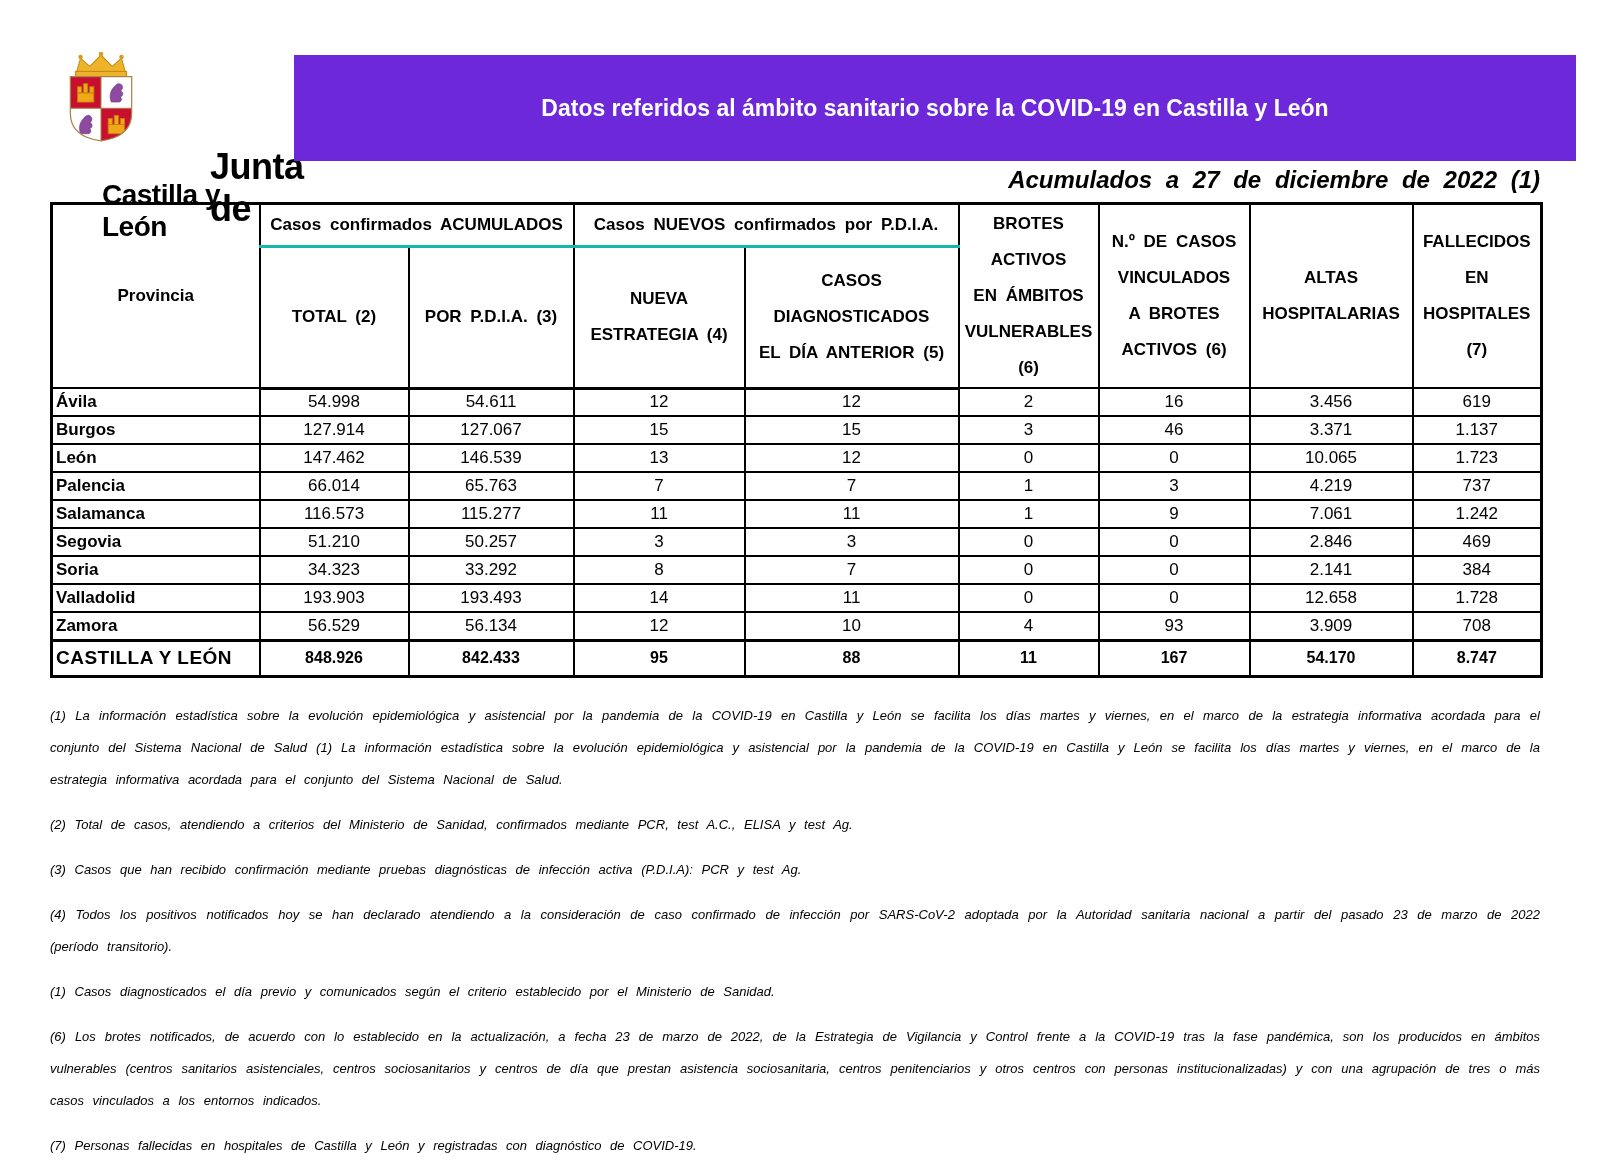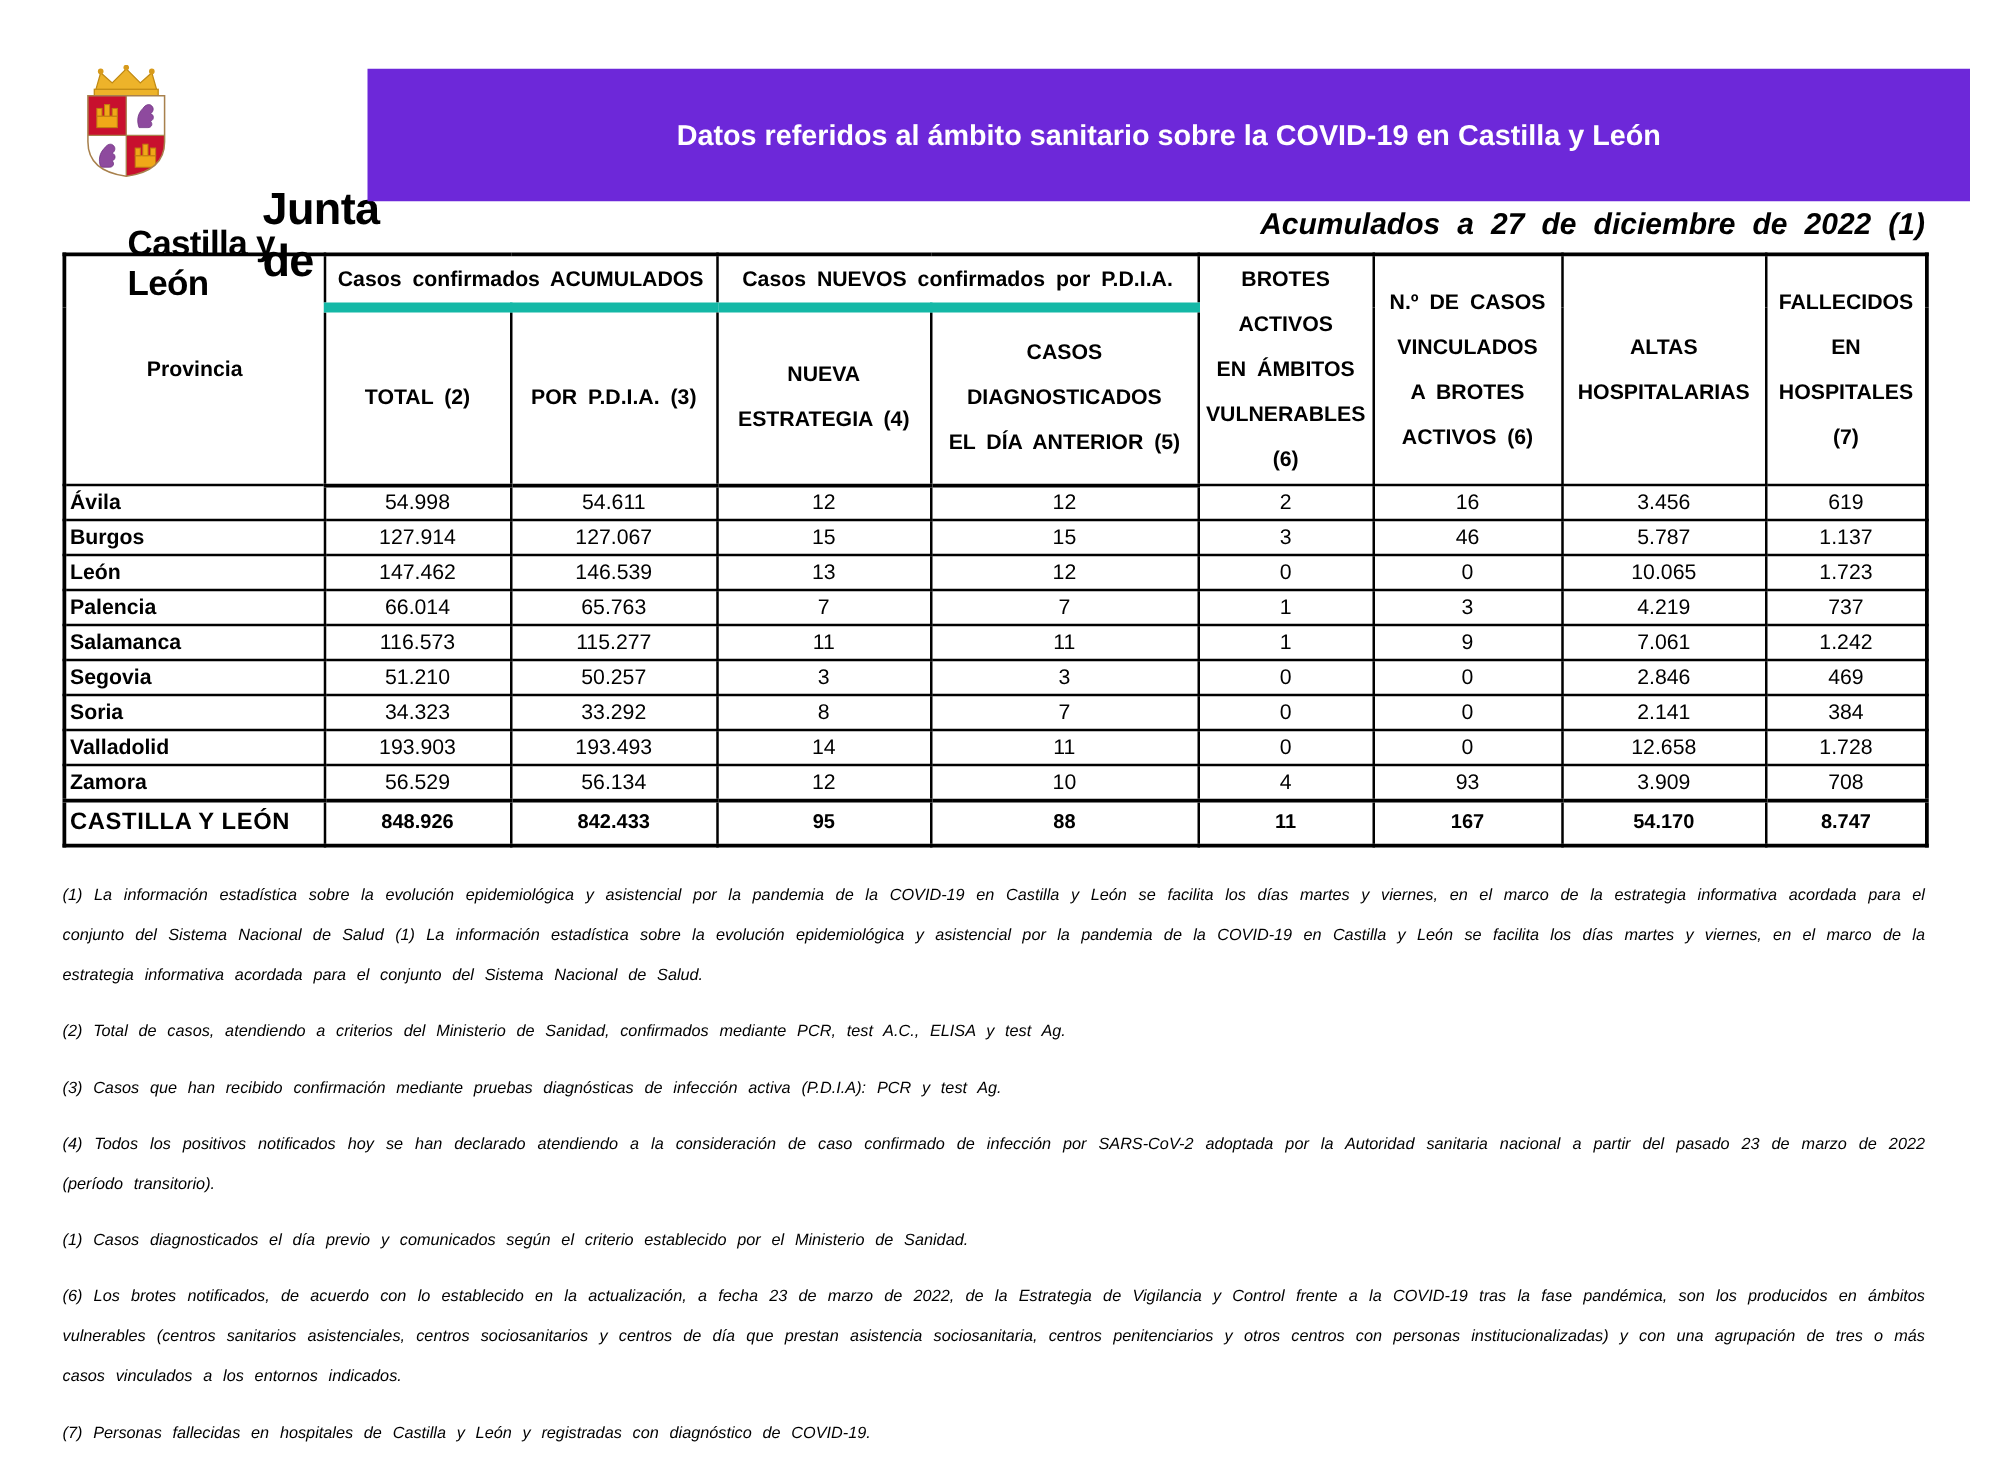--- a/index.html
+++ b/index.html
@@ -15,21 +15,21 @@
   .banner-title{color:#fff;font-size:23px;font-weight:700;}
   .date-line{position:absolute;top:166px;right:60px;font-size:24px;font-weight:700;font-style:italic;
              word-spacing:7px;}
 
   
   table.covid{position:absolute;left:50px;top:202px;width:1490px;border-collapse:collapse;
               table-layout:fixed;border:3px solid #000;}
   table.covid th,table.covid td{border:2px solid #000;padding:1px 3px;font-size:17px;overflow:hidden;}
   table.covid th{font-weight:700;text-align:center;word-spacing:4px;}
   tr.group-row{height:40px;}
-  tr.group-row th.grp{border-bottom:8px solid #14b8a6;}
+  tr.group-row th.grp{border-bottom:3px solid #14b8a6;}
   tr.sub-row{height:133px;}
   tr.sub-row th{border-bottom:3px solid #000;}
   .pre{white-space:pre-line;line-height:36px;}
   tbody tr{height:28px;}
   td.prov{font-weight:700;text-align:left;padding-left:4px;}
   td.num{text-align:center;}
   tr.total-row{height:36px;}
   tr.total-row td{border-top:3px solid #000;font-weight:700;font-size:16px;}
   tr.total-row td.prov{font-size:19px;letter-spacing:0.5px;}
 
@@ -145,21 +145,21 @@
         <td class="num">619</td>
       </tr>
       <tr>
         <td class="prov">Burgos</td>
         <td class="num">127.914</td>
         <td class="num">127.067</td>
         <td class="num">15</td>
         <td class="num">15</td>
         <td class="num">3</td>
         <td class="num">46</td>
-        <td class="num">5.787</td>
+        <td class="num">3.371</td>
         <td class="num">1.137</td>
       </tr>
       <tr>
         <td class="prov">León</td>
         <td class="num">147.462</td>
         <td class="num">146.539</td>
         <td class="num">13</td>
         <td class="num">12</td>
         <td class="num">0</td>
         <td class="num">0</td>

